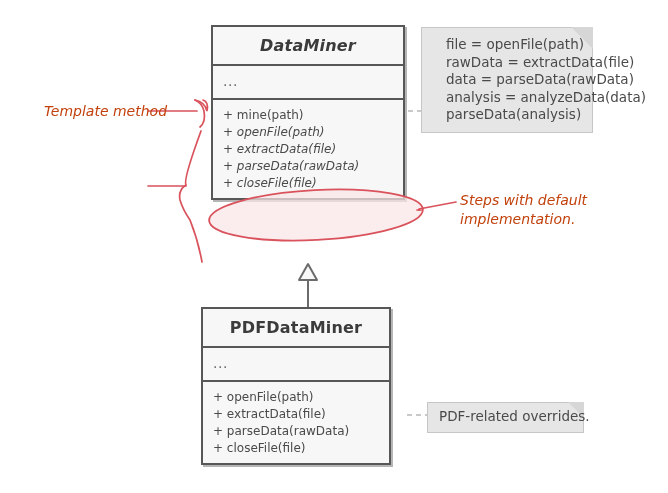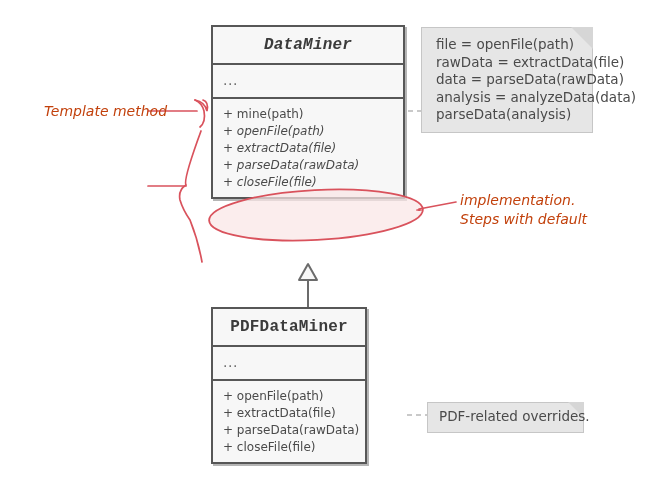--- a/index.html
+++ b/index.html
@@ -40,21 +40,20 @@
     z-index: 2;
   }
 
   .uml-title {
     text-align: center;
     color: #3b3b3b;
     font-size: 16px;
     padding: 9px 6px 9px;
     border-bottom: 2px solid #575757;
     letter-spacing: 0.2px;
-    font-family: Liberation Mono, monospace;
   }
   .uml-title.abstract { font-style: italic; font-weight: bold; }
   .uml-title.concrete { font-style: normal; font-weight: bold; }
 
   .uml-attrs {
     color: #6a6a6a;
     font-size: 14px;
     padding: 7px 10px 9px;
     border-bottom: 2px solid #575757;
     letter-spacing: 0.5px;
@@ -74,21 +73,21 @@
   
   .uml-note {
     position: absolute;
     background: #e6e6e6;
     color: #4a4a4a;
     font-size: 13.5px;
     line-height: 17.5px;
     z-index: 2;
     border: 1px solid #c6c6c6;
   }
-  .uml-note .note-body { padding: 8px 10px 8px 14px; position: relative; }
+  .uml-note .note-body { padding: 8px 10px 8px 24px; position: relative; }
   .uml-note .note-line { white-space: nowrap; }
   .note-fold2 {
     position: absolute;
     top: -1px; right: -1px;
     width: 22px; height: 22px;
     background: #d6d6d6;
     clip-path: polygon(100% 0, 100% 100%, 0 0);
   }
 
   
@@ -131,21 +130,21 @@
     <div class="uml-attrs">...</div>
     <div class="uml-methods">
       <div class="uml-method concrete">+ mine(path)</div>
       <div class="uml-method abstract">+ openFile(path)</div>
       <div class="uml-method abstract">+ extractData(file)</div>
       <div class="uml-method abstract">+ parseData(rawData)</div>
       <div class="uml-method abstract">+ closeFile(file)</div>
     </div>
   </div>
 
-  <div class="uml-class" style="left:211px; top:307px; width:156px;">
+  <div class="uml-class" style="left:201px; top:307px; width:190px;">
     <div class="uml-title concrete">PDFDataMiner</div>
     <div class="uml-attrs">...</div>
     <div class="uml-methods">
       <div class="uml-method concrete">+ openFile(path)</div>
       <div class="uml-method concrete">+ extractData(file)</div>
       <div class="uml-method concrete">+ parseData(rawData)</div>
       <div class="uml-method concrete">+ closeFile(file)</div>
     </div>
   </div>
 
@@ -193,17 +192,17 @@
       <line x1="419" y1="209" x2="456" y2="202" stroke="#d9525c" stroke-width="1.7" stroke-linecap="round"></line>
     </g>
   </svg>
 
   <div class="annot left" style="left:44px; top:102px; width:100px;">
     <span>Template method</span>
   </div>
 
 
   <div class="annot right" style="left:460px; top:191px;">
+    <div>Steps with default</div>
     <div>implementation.</div>
-    <div>Steps with default</div>
   </div>
 
 </div>
 
 </body></html>

